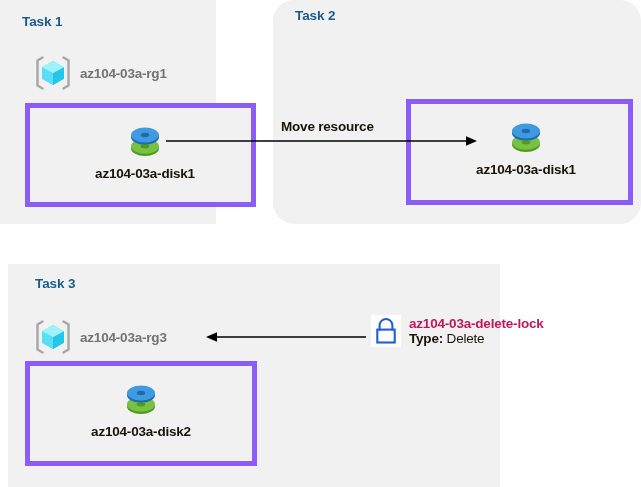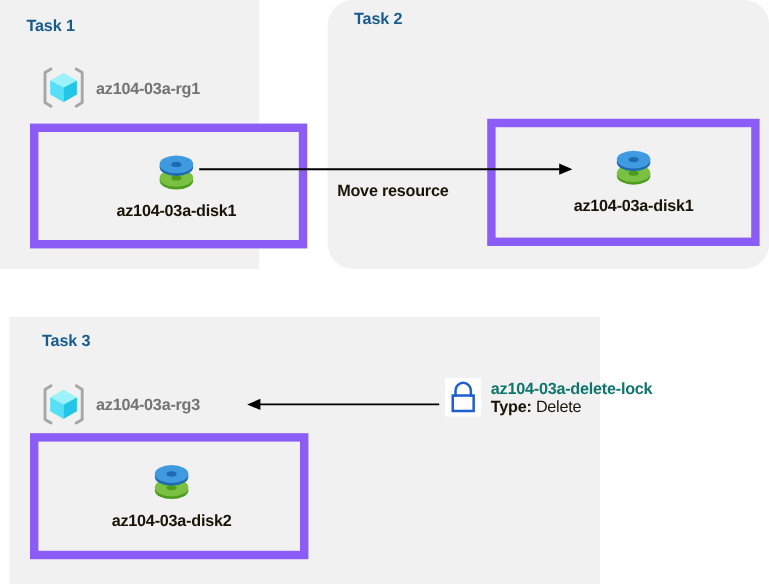--- a/index.html
+++ b/index.html
@@ -39,21 +39,21 @@
     letter-spacing: -0.1px;
     white-space: nowrap;
   }
   #title-task1 { left: 22px; top: 14px; }
   #title-task2 { left: 22px; top: 8px; }
   #title-task3 { left: 27px; top: 12px; }
 
   
   .inner-box {
     position: absolute;
-    border: 7px solid #8b5cf6;
+    border: 5px solid #8b5cf6;
     background: #f1f1f1;
     box-sizing: border-box;
   }
   #box-task1 { left: 25px;  top: 103px; width: 231px; height: 104px; }
   #box-task2 { left: 133px; top: 99px;  width: 227px; height: 106px; }
   #box-task3 { left: 17px;  top: 97px;  width: 232px; height: 105px; }
 
   
   .rg-row {
     position: absolute;
@@ -99,39 +99,38 @@
   #arrow-move   { left: 166px; top: 126px; }
   #arrow-lock   { left: 205px; top: 326px; }
 
   .arrow-caption {
     position: absolute;
     font-size: 13.5px;
     font-weight: bold;
     color: #1a1308;
     white-space: nowrap;
     letter-spacing: -0.2px;
-    margin-top: 32px;
   }
   #caption-move { left: 281px; top: 119px; }
 
   
   #lock-block {
     position: absolute;
     left: 371px;
     top: 315px;
     display: flex;
     align-items: flex-start;
     white-space: nowrap;
   }
   .lock-icon { width: 30px; height: 32px; display: block; flex: 0 0 auto; background: #ffffff; }
   .lock-text { margin-left: 8px; line-height: 15px; padding-top: 1px; }
   .lock-name {
     font-size: 13.5px;
     font-weight: bold;
-    color: #0f766e;
+    color: #be185d;
     letter-spacing: -0.2px;
     display: block;
   }
   .lock-type-line { font-size: 13.5px; color: #1a1308; display: block; letter-spacing: -0.2px; }
   .lock-type-key { font-weight: bold; }
   .lock-type-val { font-weight: normal; }
 </style>
 </head>
 <body>
 

